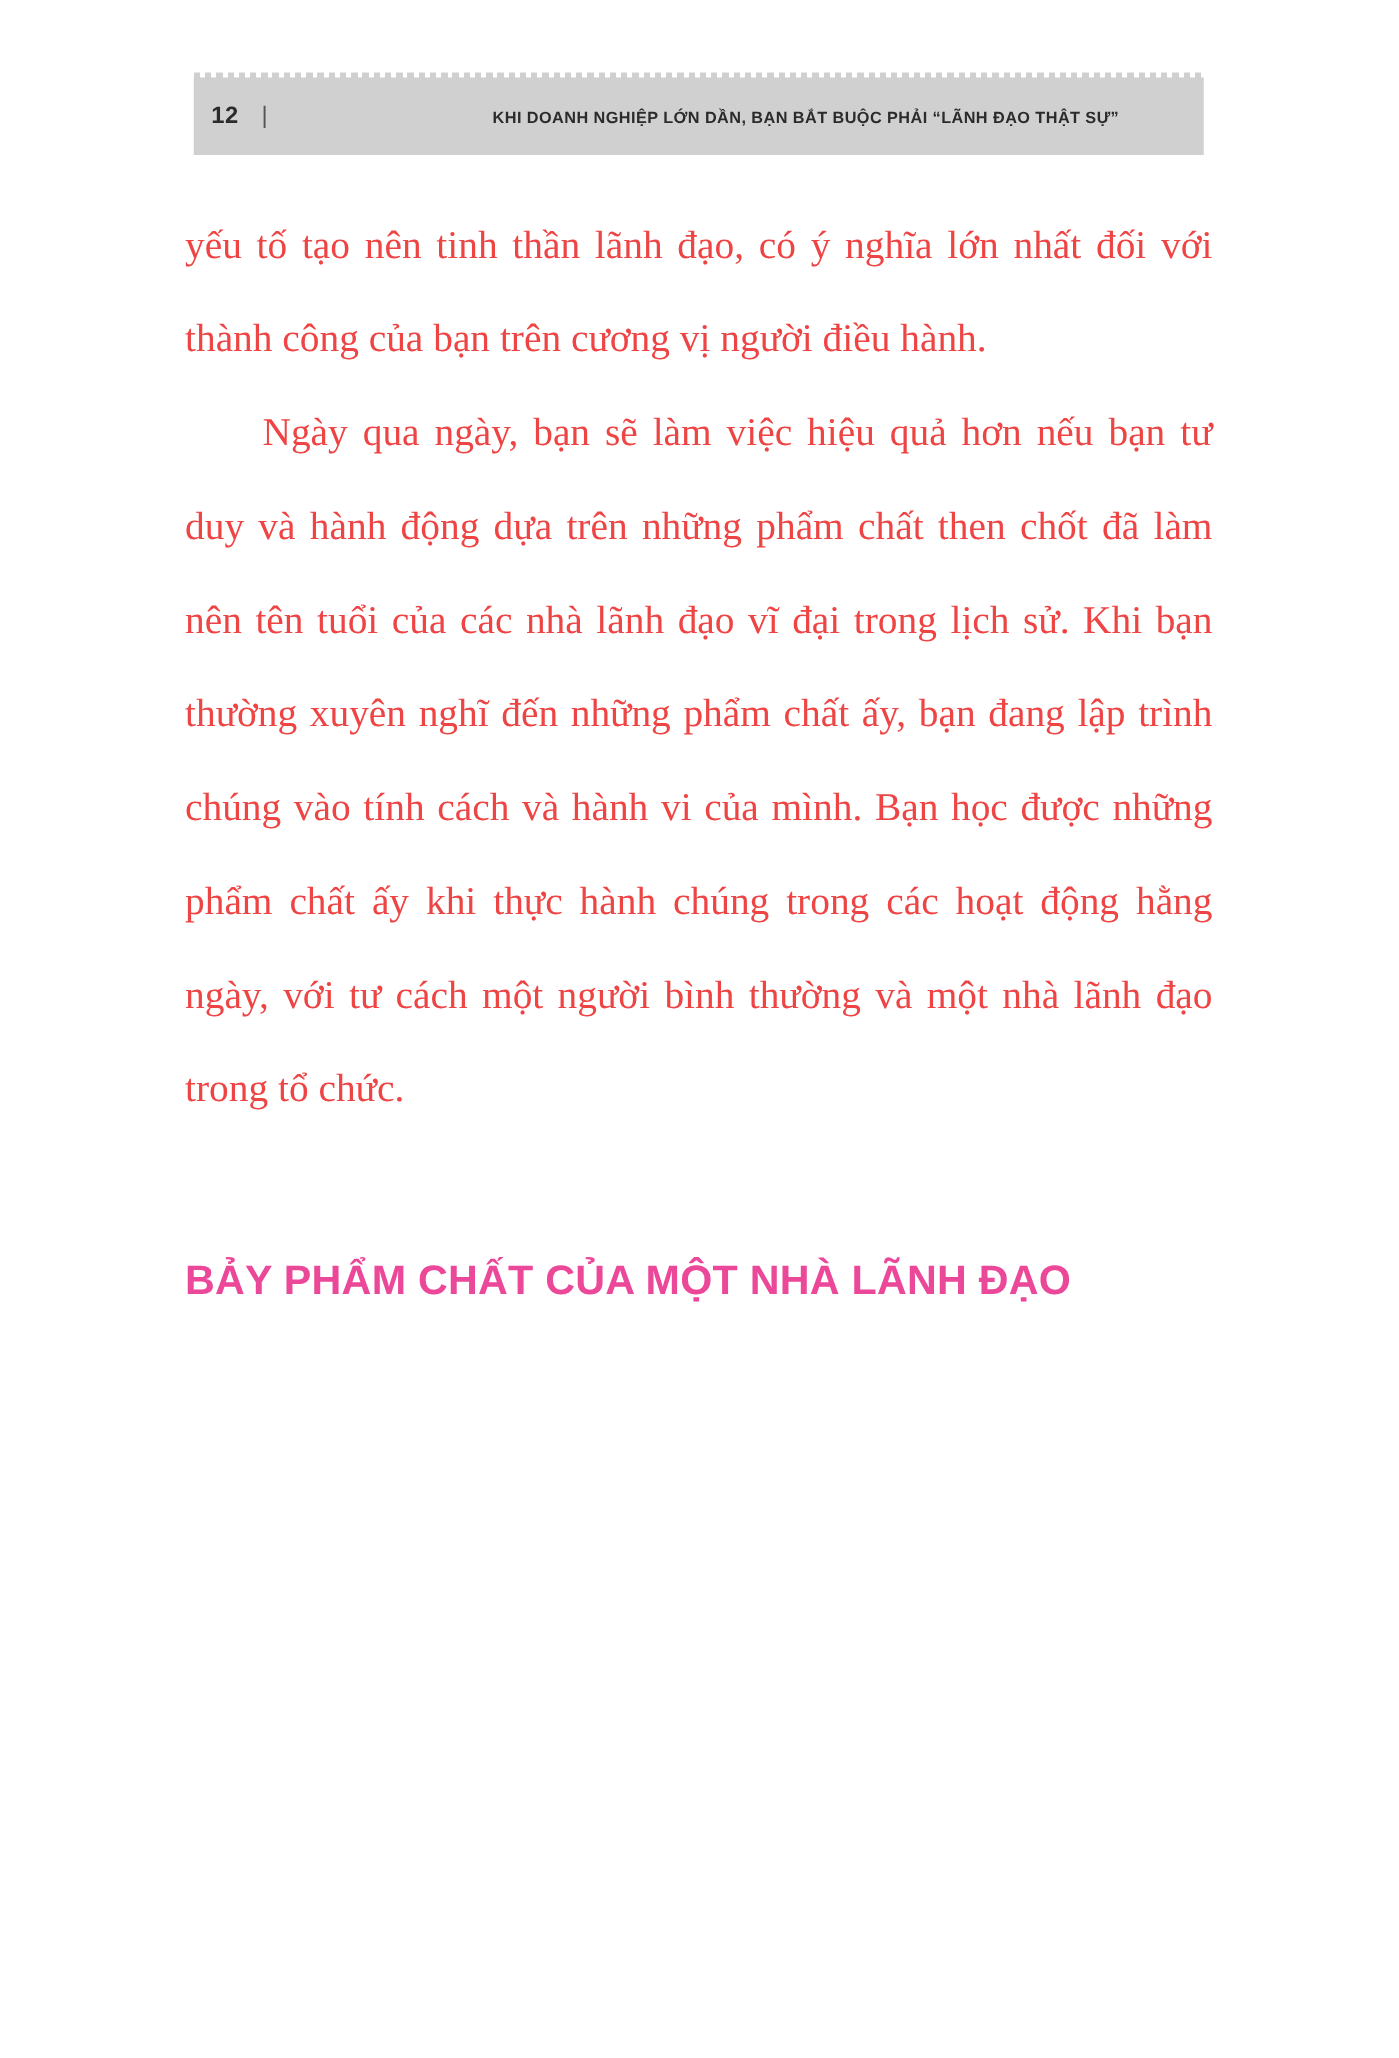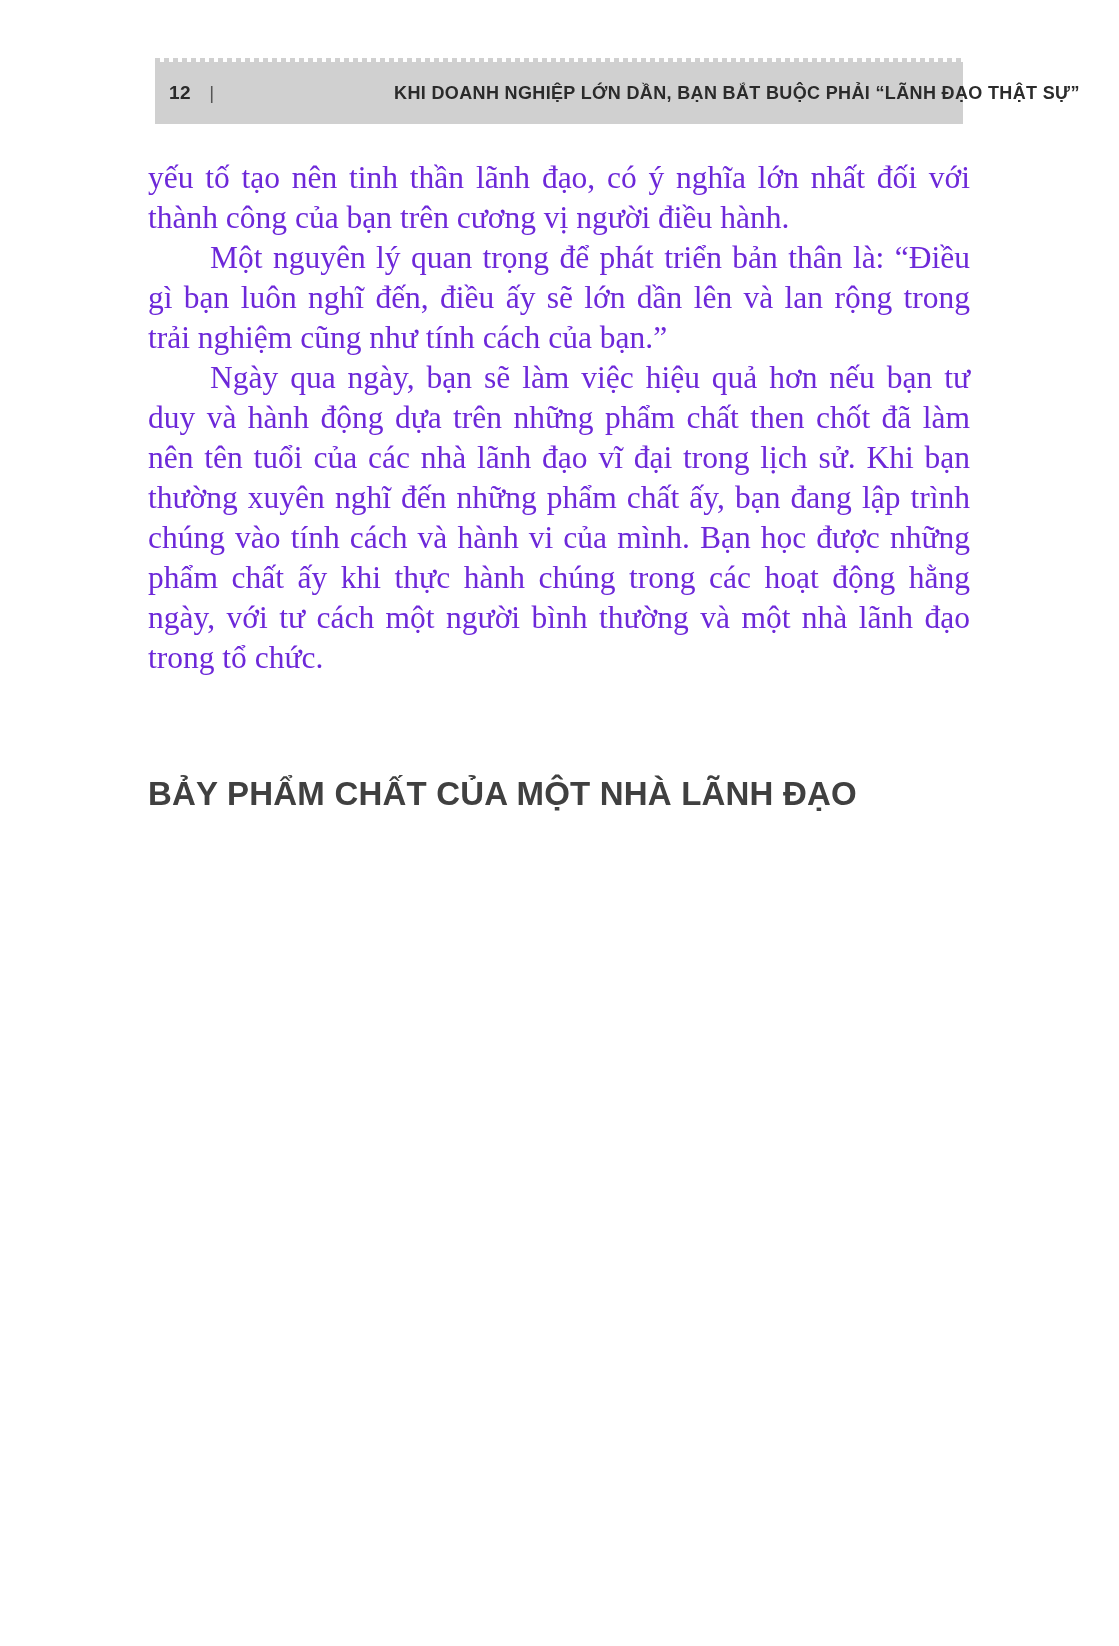--- a/index.html
+++ b/index.html
@@ -54,56 +54,56 @@
     letter-spacing: 0.5px;
   }
   .header-sep {
     font-family: "Liberation Sans", sans-serif;
     font-size: 19px;
     color: #555;
     margin: 0 16px 0 18px;
   }
   .header-title {
     font-family: "Liberation Sans", sans-serif;
-    font-size: 18px;
+    font-size: 13px;
     font-weight: 700;
     color: #2b2b2b;
     letter-spacing: 0.35px;
     margin-left: 164px;
     white-space: nowrap;
   }
 
   
   .content {
     position: absolute;
     top: 158px;
     left: 148px;
     width: 822px;
   }
   p.body {
     margin: 0;
     font-size: 31.5px;
-    line-height: 40px;
-    color: #6d28d9;
+    line-height: 75px;
+    color: #ef4444;
     text-align: justify;
     text-justify: inter-word;
     hyphens: none;
   }
   p.body.indent {
     text-indent: 62px;
   }
   p.body + p.body {
     margin-top: 0;
   }
   .section-heading {
     margin: 46px 0 6px 0;
     font-family: "Liberation Sans", sans-serif;
     font-size: 33px;
     font-weight: 700;
-    color: #404040;
+    color: #ec4899;
     letter-spacing: 0.2px;
     line-height: 52px;
   }
   .heading-spacer-top { height: 44px; }
   .heading-spacer-bottom { height: 14px; }
 </style>
 </head>
 <body>
 
 <div class="page">
@@ -111,21 +111,20 @@
   <div class="header-band">
     <div class="header-inner">
       <span class="page-number">12</span>
       <span class="header-sep">|</span>
       <span class="header-title">KHI DOANH NGHIỆP LỚN DẦN, BẠN BẮT BUỘC PHẢI “LÃNH ĐẠO THẬT SỰ”</span>
     </div>
   </div>
 
   <div class="content">
     <p class="body">yếu tố tạo nên tinh thần lãnh đạo, có ý nghĩa lớn nhất đối với thành công của bạn trên cương vị người điều hành.</p>
-    <p class="body indent">Một nguyên lý quan trọng để phát triển bản thân là: “Điều gì bạn luôn nghĩ đến, điều ấy sẽ lớn dần lên và lan rộng trong trải nghiệm cũng như tính cách của bạn.”</p>
     <p class="body indent">Ngày qua ngày, bạn sẽ làm việc hiệu quả hơn nếu bạn tư duy và hành động dựa trên những phẩm chất then chốt đã làm nên tên tuổi của các nhà lãnh đạo vĩ đại trong lịch sử. Khi bạn thường xuyên nghĩ đến những phẩm chất ấy, bạn đang lập trình chúng vào tính cách và hành vi của mình. Bạn học được những phẩm chất ấy khi thực hành chúng trong các hoạt động hằng ngày, với tư cách một người bình thường và một nhà lãnh đạo trong tổ chức.</p>
 
     <div class="heading-spacer-top"></div>
     <h2 class="section-heading">BẢY PHẨM CHẤT CỦA MỘT NHÀ LÃNH ĐẠO</h2>
     <div class="heading-spacer-bottom"></div>
 
   </div>
 
 </div>
 

